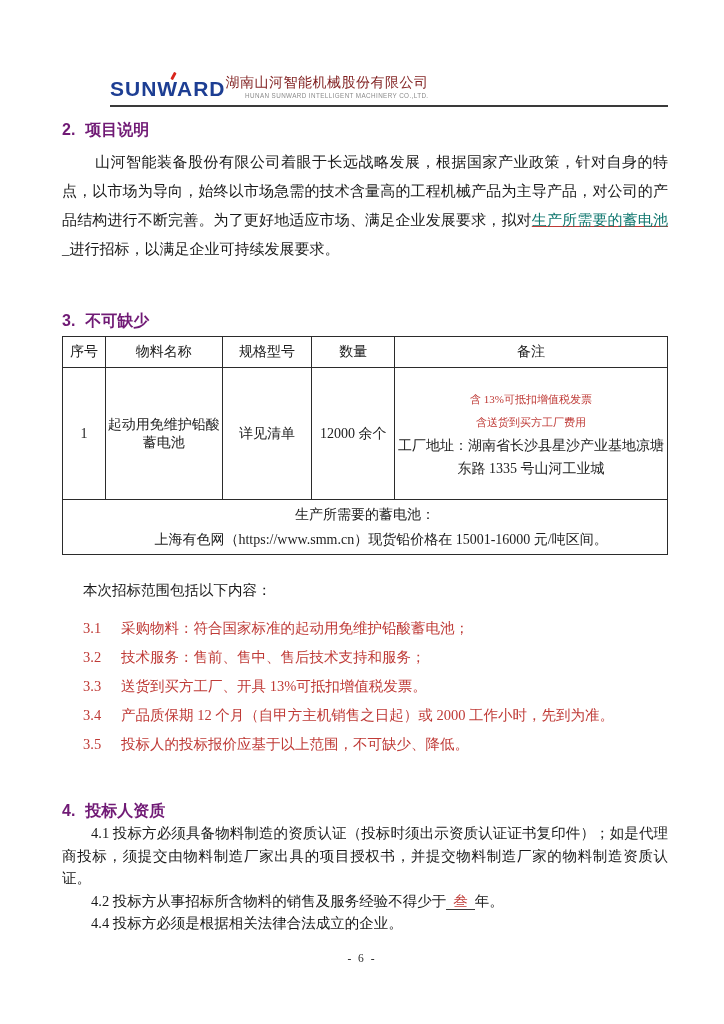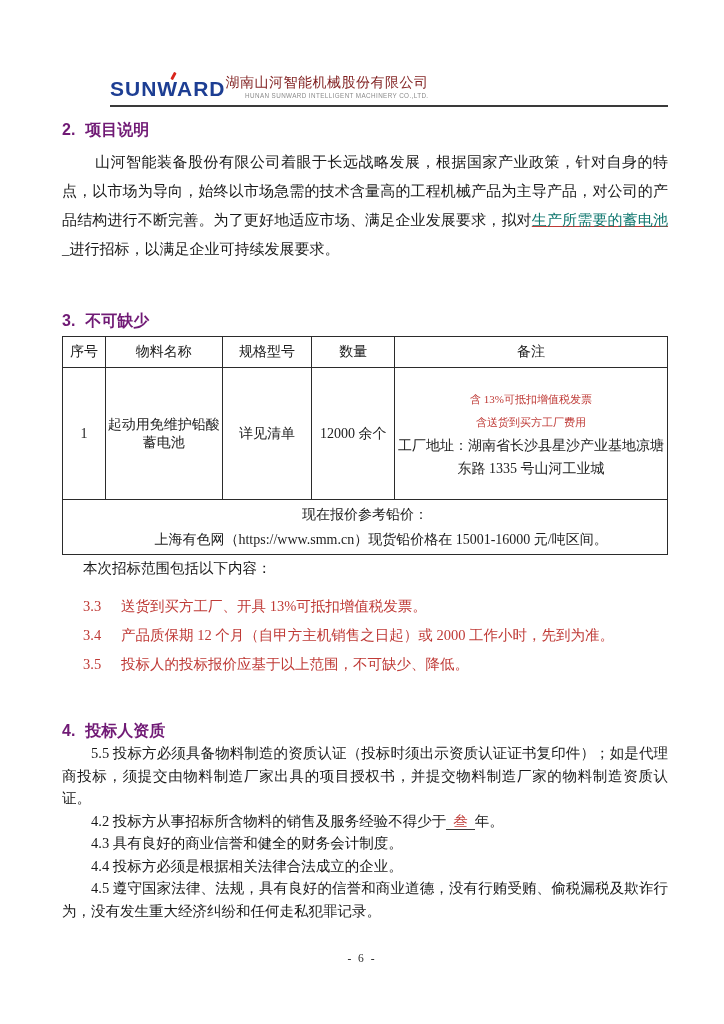--- a/index.html
+++ b/index.html
@@ -106,21 +106,21 @@
   .remark-red{color:#bf3a36;font-size:11px;}
   td.note-cell{
     text-align:left;
     line-height:25px;
     padding:4px 8px 6px 8px;
     font-size:14.5px;
   }
   .note-line2{text-indent:2.3em;}
   
   .scope-intro{
-    margin-top:4px;
+    margin-top:26px;
     padding-left:21px;
     font-size:14.5px;
     color:#191919;
   }
   .scope-list{margin-top:17px;}
   .scope-item{
     padding-left:21px;
     color:#bf3a36;
     font-size:14.5px;
     height:29px;
@@ -200,48 +200,52 @@
       <td>详见清单</td>
       <td>12000 余个</td>
       <td class="remark">
         <div class="remark-red">含 13%可抵扣增值税发票</div>
         <div class="remark-red">含送货到买方工厂费用</div>
         <div>工厂地址：湖南省长沙县星沙产业基地凉塘东路 1335 号山河工业城</div>
       </td>
     </tr>
     <tr>
       <td class="note-cell" colspan="5">
-        <div>现在报价参考铅价：</div>
+        <div>生产所需要的蓄电池：</div>
         <div class="note-line2">上海有色网（https://www.smm.cn）现货铅价格在 15001-16000 元/吨区间。</div>
       </td>
     </tr>
   </tbody>
     </table>
 
   <div class="scope-intro">本次招标范围包括以下内容：</div>
 
   <div class="scope-list">
     <div class="scope-item">
+      <span class="inum">3.1</span><span>采购物料：符合国家标准的起动用免维护铅酸蓄电池；</span>
+    </div>
+    <div class="scope-item">
+      <span class="inum">3.2</span><span>技术服务：售前、售中、售后技术支持和服务；</span>
+    </div>
+    <div class="scope-item">
       <span class="inum">3.3</span><span>送货到买方工厂、开具 13%可抵扣增值税发票。</span>
     </div>
     <div class="scope-item">
       <span class="inum">3.4</span><span>产品质保期 12 个月（自甲方主机销售之日起）或 2000 工作小时，先到为准。</span>
     </div>
     <div class="scope-item">
       <span class="inum">3.5</span><span>投标人的投标报价应基于以上范围，不可缺少、降低。</span>
     </div>
   </div>
 
   <div class="sec-title sec4-title">
     <span class="num">4.</span><span>投标人资质</span>
   </div>
 
-  <p class="para4">5.5 投标方必须具备物料制造的资质认证（投标时须出示资质认证证书复印件）；如是代理商投标，须提交由物料制造厂家出具的项目授权书，并提交物料制造厂家的物料制造资质认证。</p>
+  <p class="para4">4.1 投标方必须具备物料制造的资质认证（投标时须出示资质认证证书复印件）；如是代理商投标，须提交由物料制造厂家出具的项目授权书，并提交物料制造厂家的物料制造资质认证。</p>
   <p class="para4">
     <span>4.2 投标方从事招标所含物料的销售及服务经验不得少于</span><span class="blank-underline"><span class="red">叁</span></span><span>年。</span>
   </p>
-  <p class="para4">4.3 具有良好的商业信誉和健全的财务会计制度。</p>
   <p class="para4">4.4 投标方必须是根据相关法律合法成立的企业。</p>
-  <p class="para4">4.5 遵守国家法律、法规，具有良好的信誉和商业道德，没有行贿受贿、偷税漏税及欺诈行为，没有发生重大经济纠纷和任何走私犯罪记录。</p>
 
 </div>
 
 <div class="footer">- 6 -</div>
 
 </body></html>

